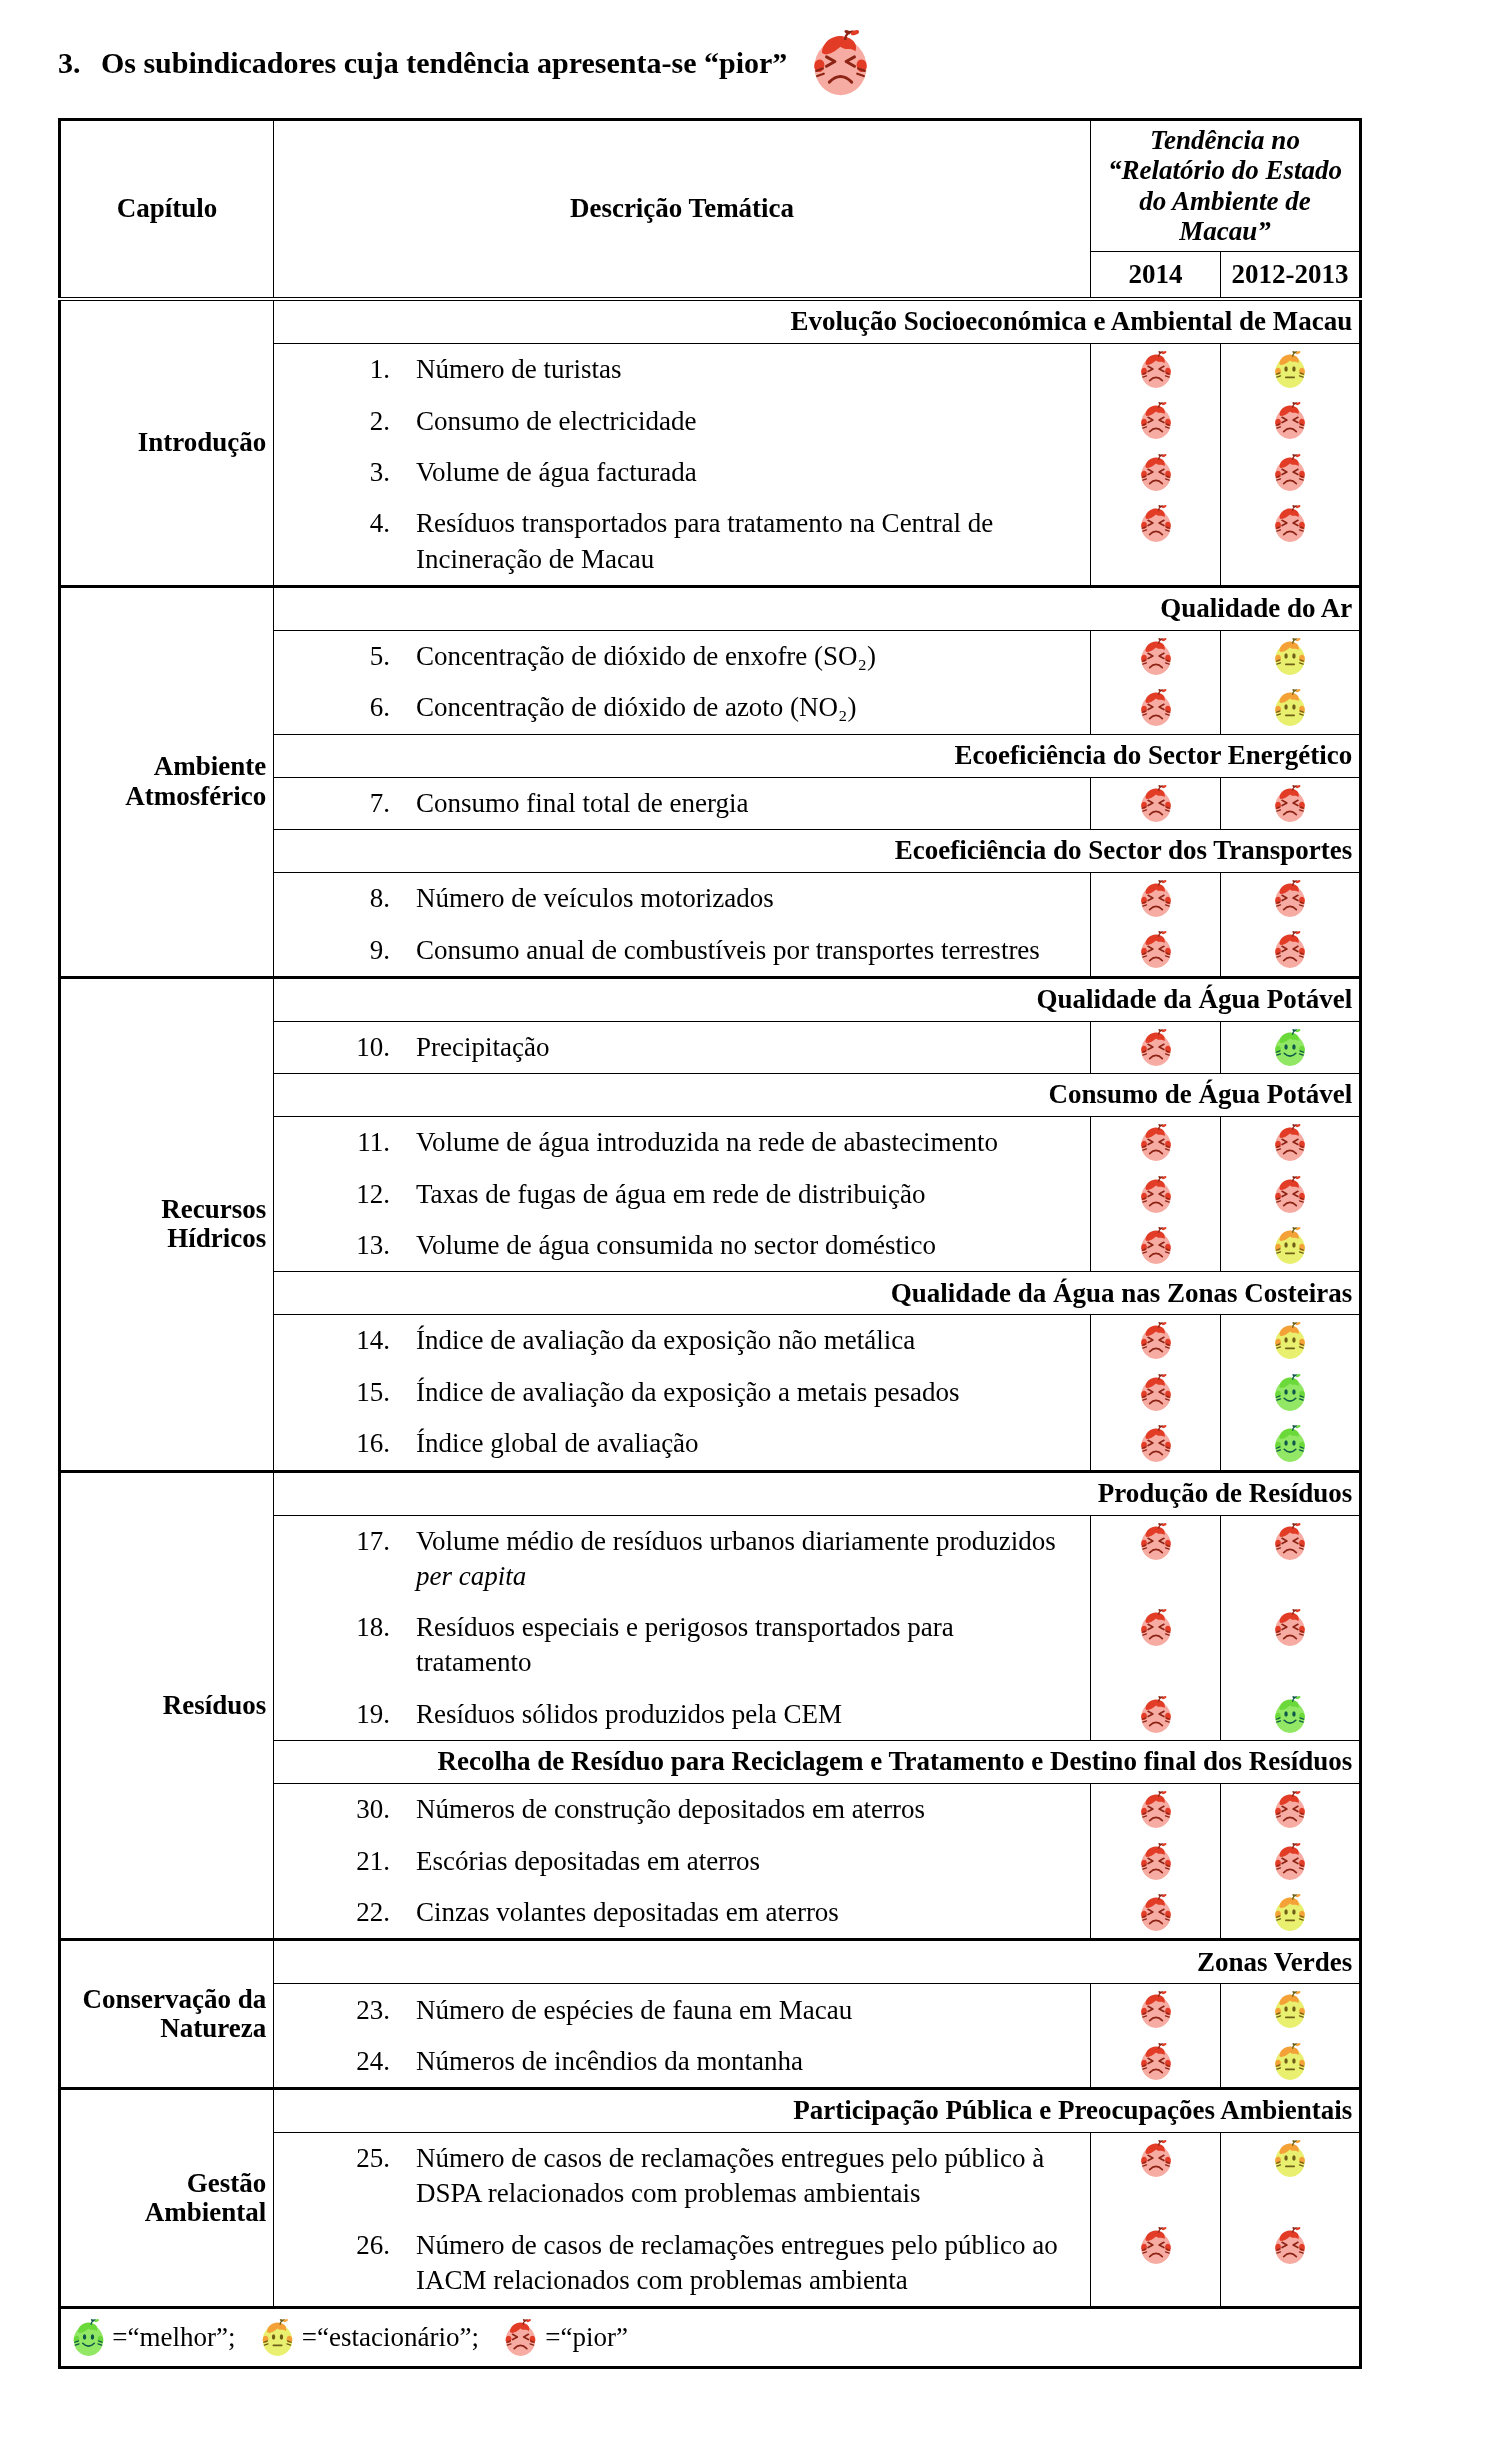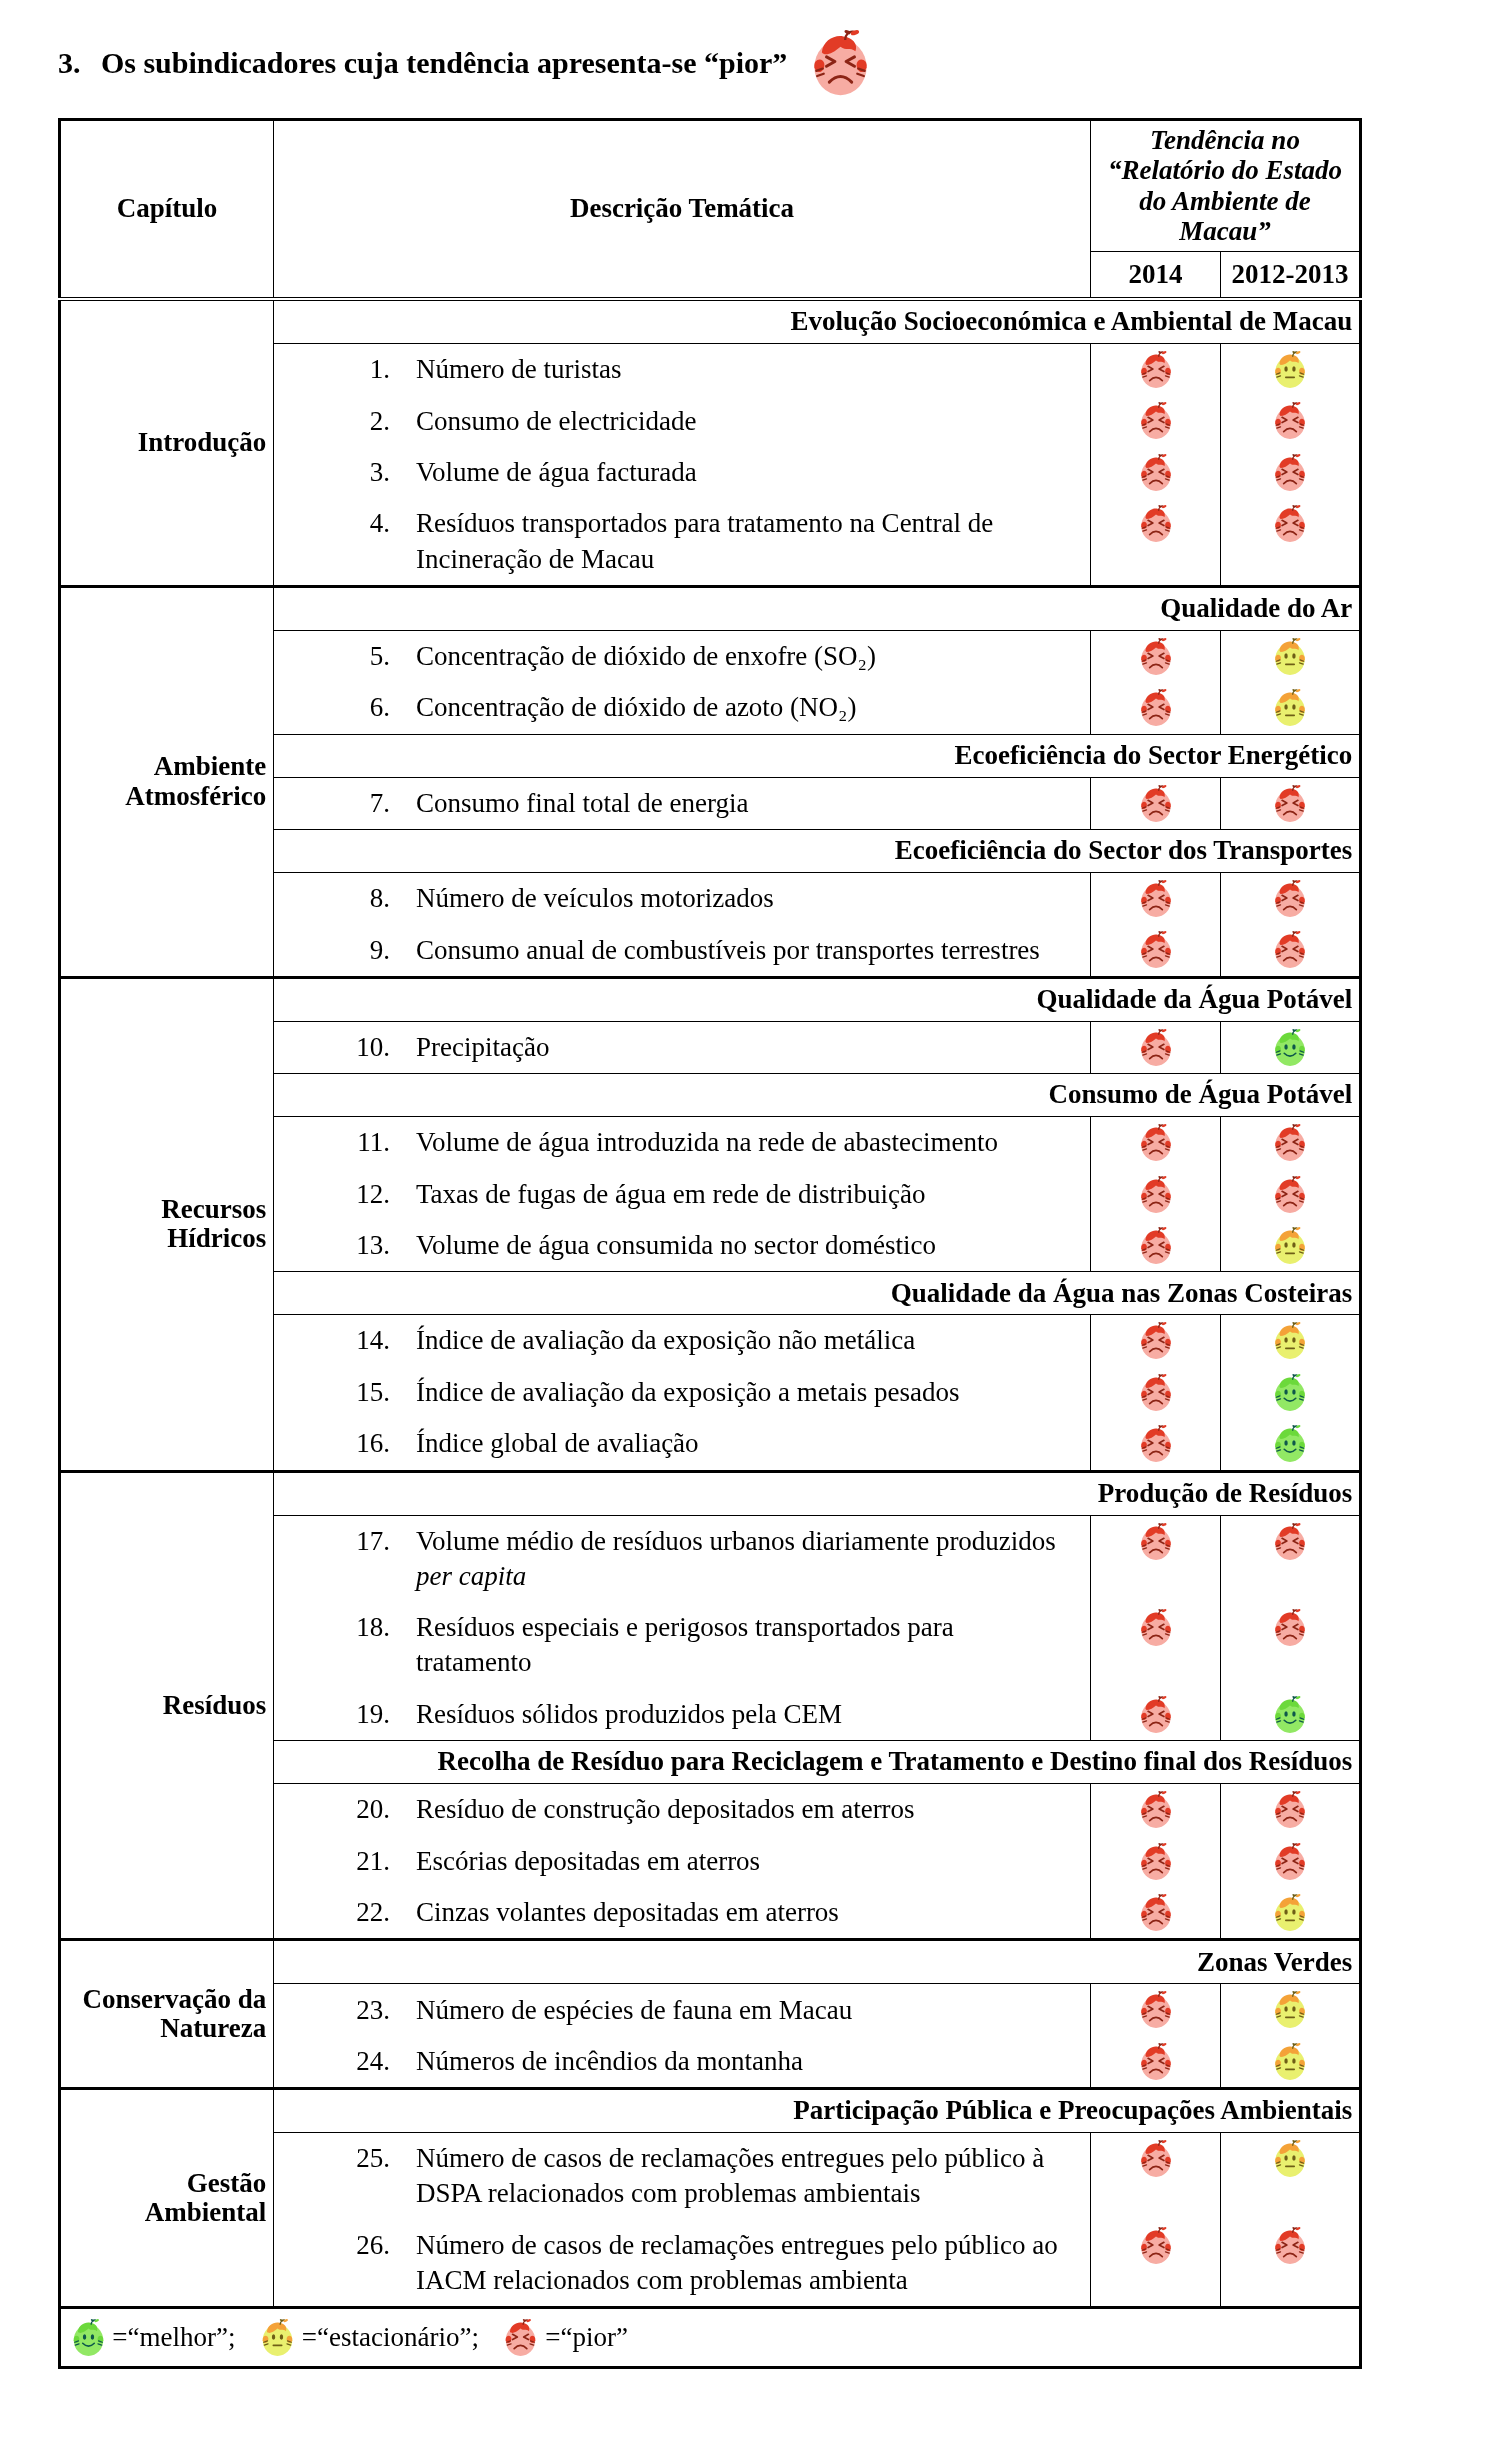--- a/index.html
+++ b/index.html
@@ -898,22 +898,22 @@
                  <path d="M58,46 L51,43.5 M57,51.5 L50,49" fill="none" stroke="#0E584A" stroke-width="2.4" stroke-linecap="round"></path>
     </svg>
             </span></td>
         </tr>
         <tr class="section-row">
           <td colspan="3">Recolha de Resíduo para Reciclagem e Tratamento e Destino final dos Resíduos</td>
         </tr>
         <tr class="item-row">
           <td class="desc-cell">
             <div class="item-line">
-              <span class="item-num">20.</span>
-              <span class="item-text">Resíduo de construção depositados em aterros</span>
+              <span class="item-num">30.</span>
+              <span class="item-text">Números de construção depositados em aterros</span>
             </div>
           </td>
           <td class="icon-cell"><span class="face-wrap">
     <svg viewBox="0 0 64 74" width="34" height="39" aria-label="pior">
       <ellipse cx="32" cy="42" rx="28" ry="30" fill="#F7ACA3"></ellipse>
       <path d="M12,26 C13,14 25,7 35,9 C45,10 51,17 48,25 C42,20 38,25 32,20 C24,27 15,31 12,26 Z" fill="#E23B26"></path>
       <path d="M4,42 C3,35 9,32 13,35 C16,38 15,44 11,47 C7,48 5,46 4,42 Z" fill="#E23B26"></path>
       <path d="M60,42 C61,35 55,32 51,35 C48,38 49,44 53,47 C57,48 59,46 60,42 Z" fill="#E23B26"></path>
       <path d="M37,13 C37,7 41,3 46,4" fill="none" stroke="#8C2415" stroke-width="2.5"></path>
       <ellipse cx="47.5" cy="5" rx="4.6" ry="2.4" fill="#E23B26" transform="rotate(-20 47.5 5)"></ellipse>

